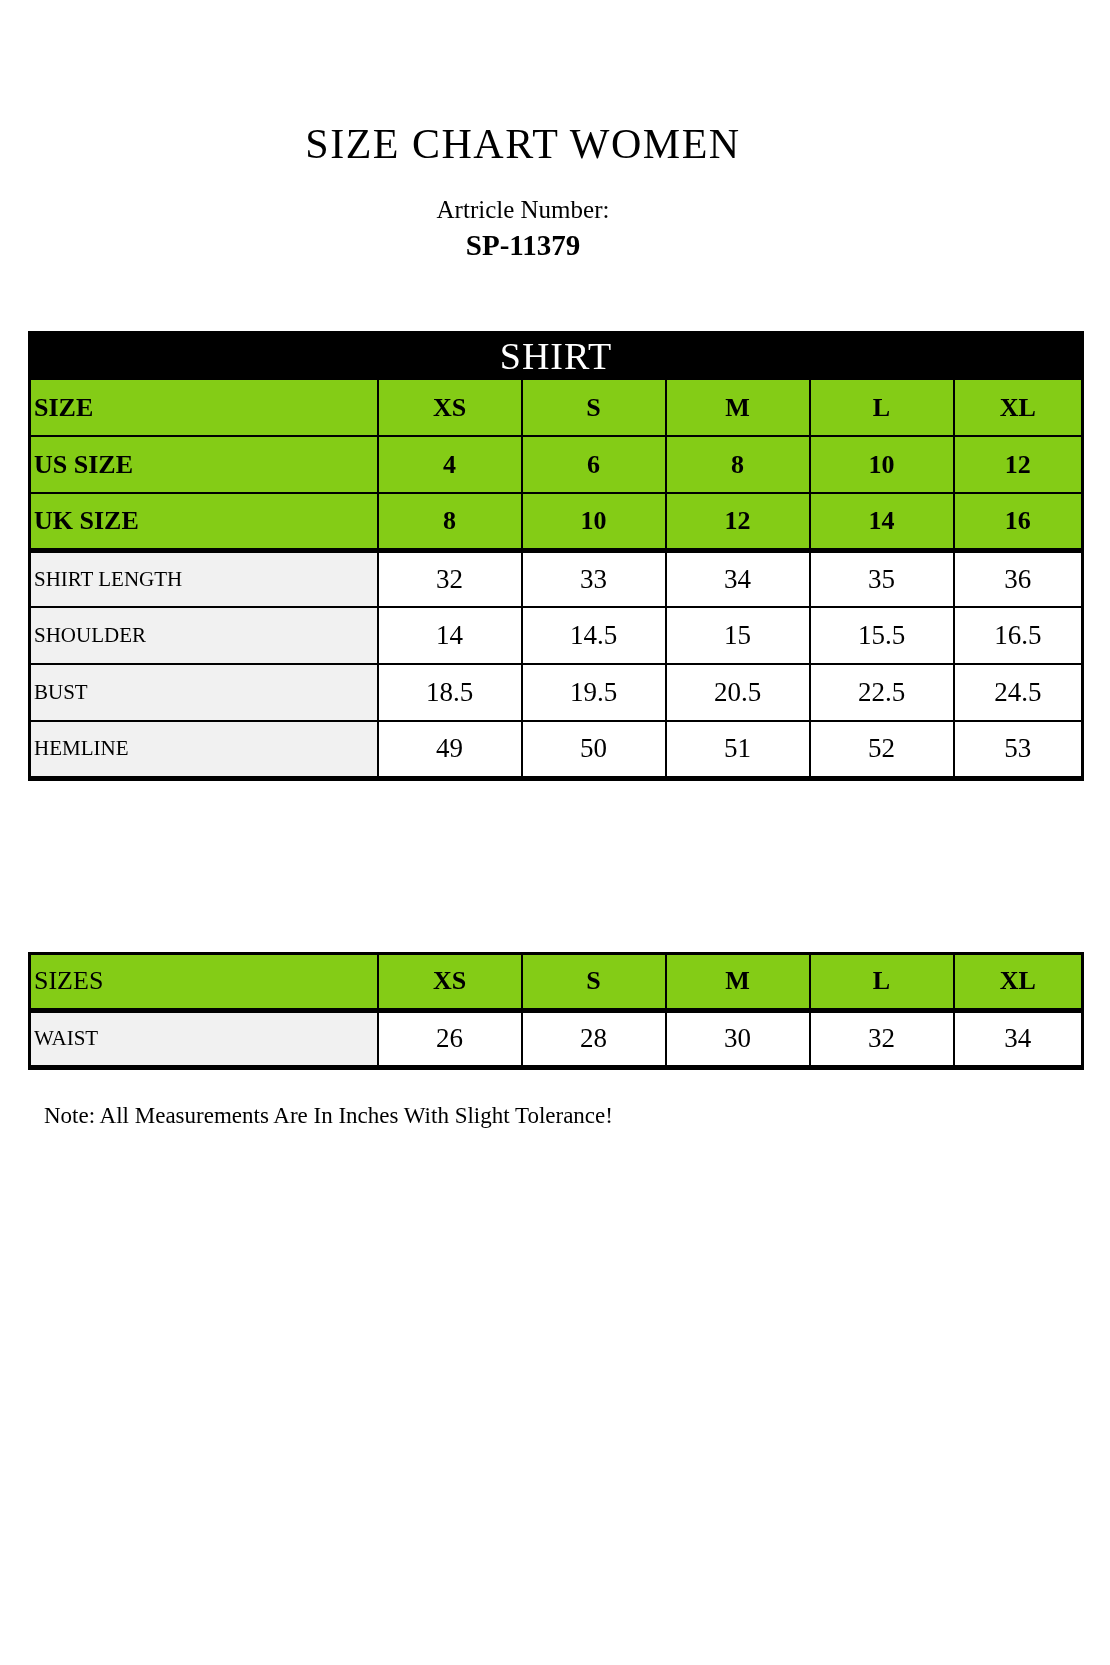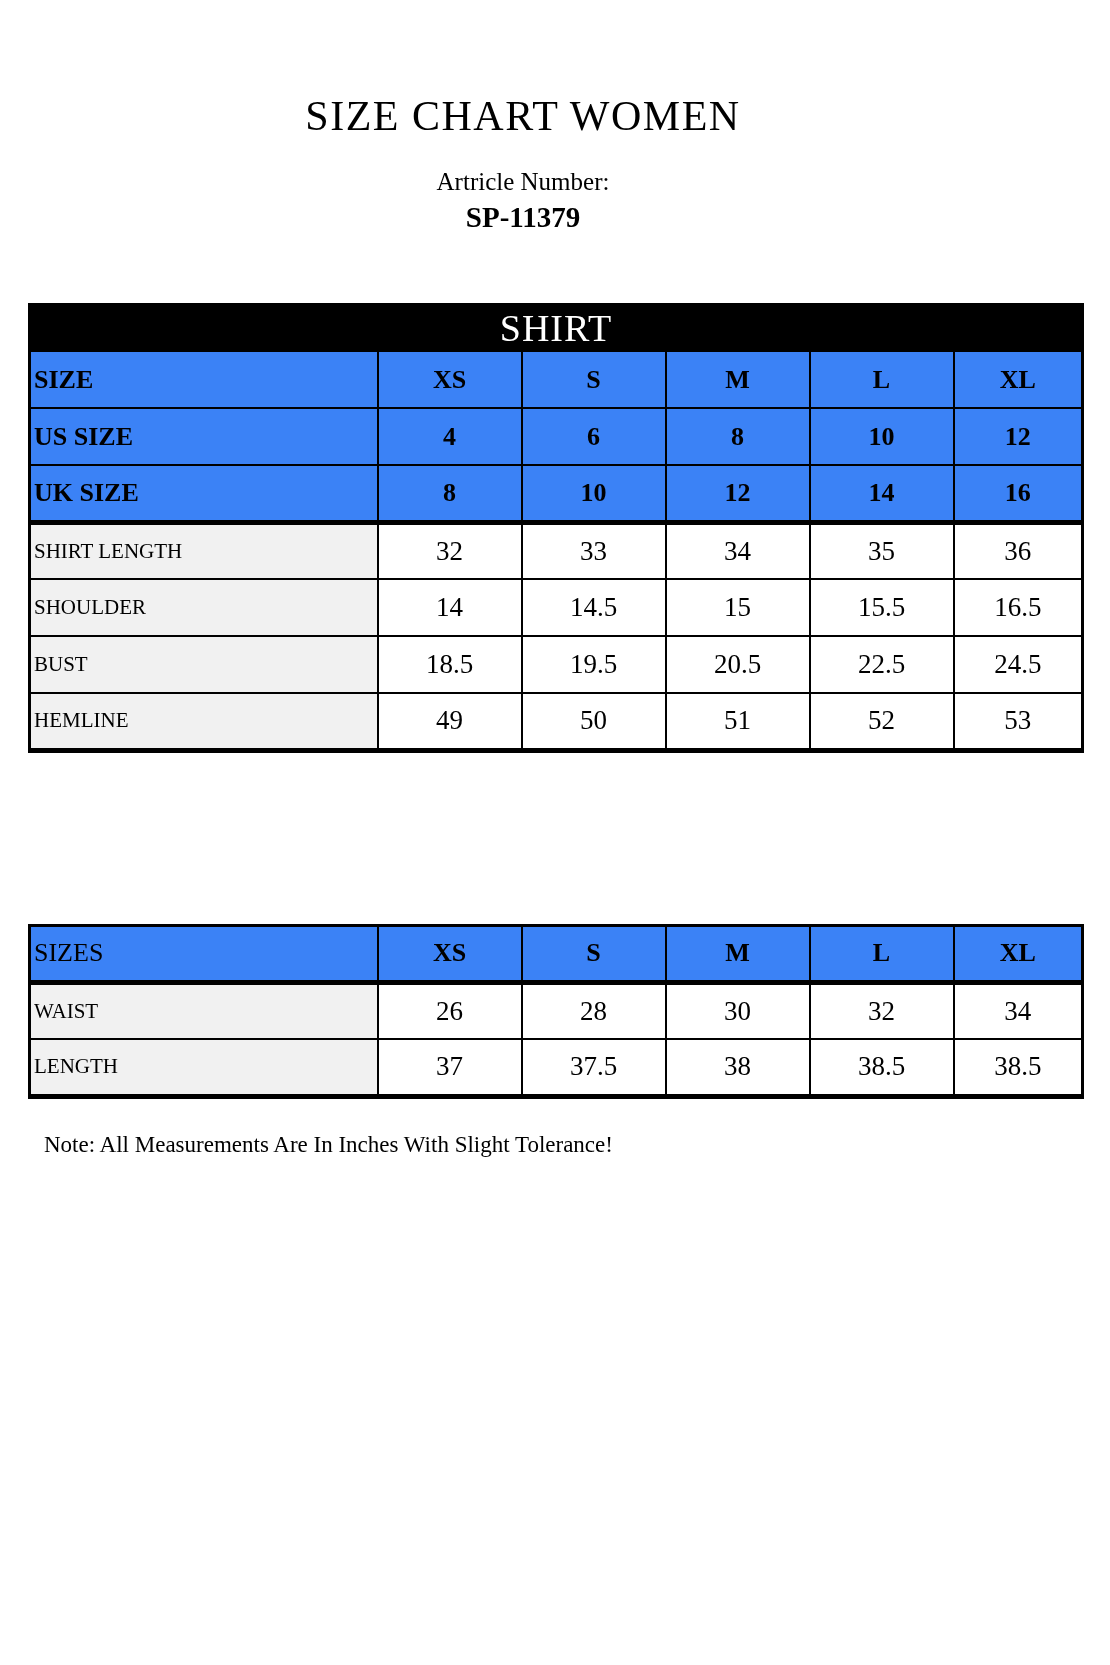--- a/index.html
+++ b/index.html
@@ -11,21 +11,21 @@
     overflow: hidden;
   }
   .doc { position: relative; width: 1110px; height: 1665px; }
 
   .text-col {
     width: 990px;
     margin-left: 28px;
     text-align: center;
   }
   .page-title {
-    padding-top: 92px;
+    padding-top: 120px;
     font-size: 42px;
     font-weight: normal;
     letter-spacing: 1.5px;
     line-height: 1.15;
   }
   .article-label {
     margin-top: 26px;
     font-size: 25px;
     line-height: 1.3;
   }
@@ -59,21 +59,21 @@
     border-left: 3px solid #000;
     border-right: 3px solid #000;
   }
   tr.hdr, tr.data { height: 57px; }
   td.lbl {
     text-align: left;
     padding-left: 3px;
     background: #f1f1f1;
   }
   td.val { text-align: center; }
-  tr.hdr td { background: #3b82f6; font-weight: bold; font-size: 26px; }
+  tr.hdr td { background: #84cc16; font-weight: bold; font-size: 26px; }
   tr.hdr td.lbl.reg { font-weight: normal; }
   tr.data td.lbl { font-size: 21px; font-weight: normal; }
   tr.data td.val { background: #ffffff; font-size: 27px; font-weight: normal; }
   tr.thickb td { border-bottom: 5px solid #000; }
 
   .shirt-table { margin-top: 68px; }
   .trouser-table { margin-top: 171px; }
 
   .note {
     margin-top: 33px;
@@ -184,26 +184,18 @@
       <td class="val">XL</td>
     </tr>
     <tr class="data">
       <td class="lbl">WAIST</td>
       <td class="val">26</td>
       <td class="val">28</td>
       <td class="val">30</td>
       <td class="val">32</td>
       <td class="val">34</td>
     </tr>
-    <tr class="data">
-      <td class="lbl">LENGTH</td>
-      <td class="val">37</td>
-      <td class="val">37.5</td>
-      <td class="val">38</td>
-      <td class="val">38.5</td>
-      <td class="val">38.5</td>
-    </tr>
   </tbody>
     </table>
 
   <p class="note">Note: All Measurements Are In Inches With Slight Tolerance!</p>
 
 </div>
 
 </body></html>

